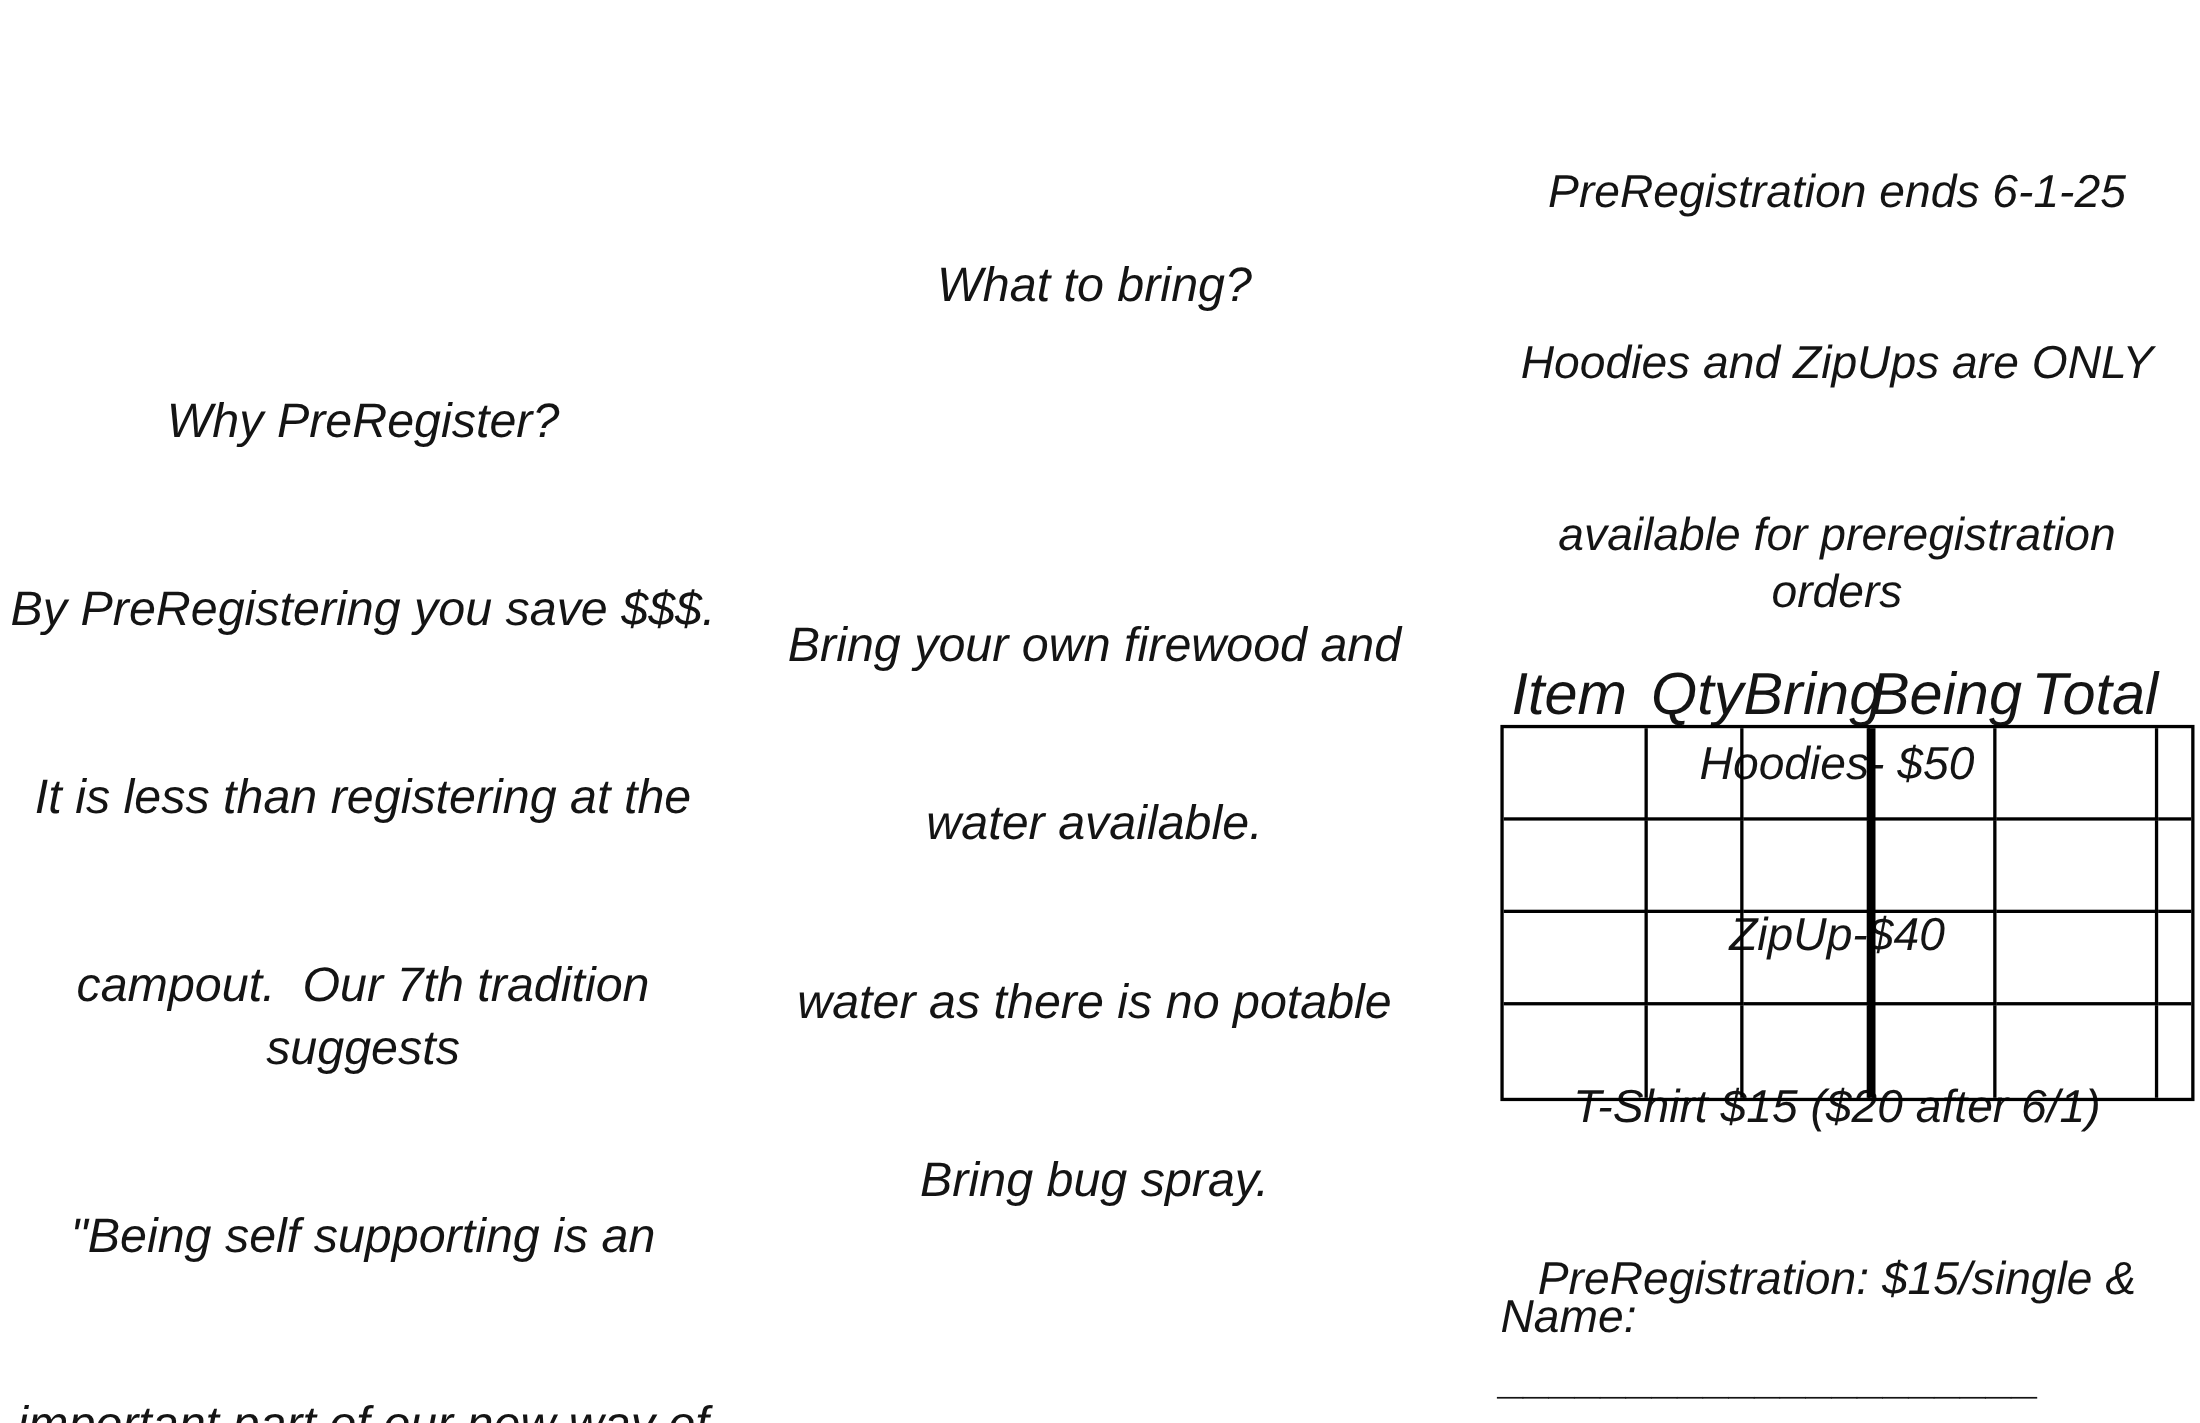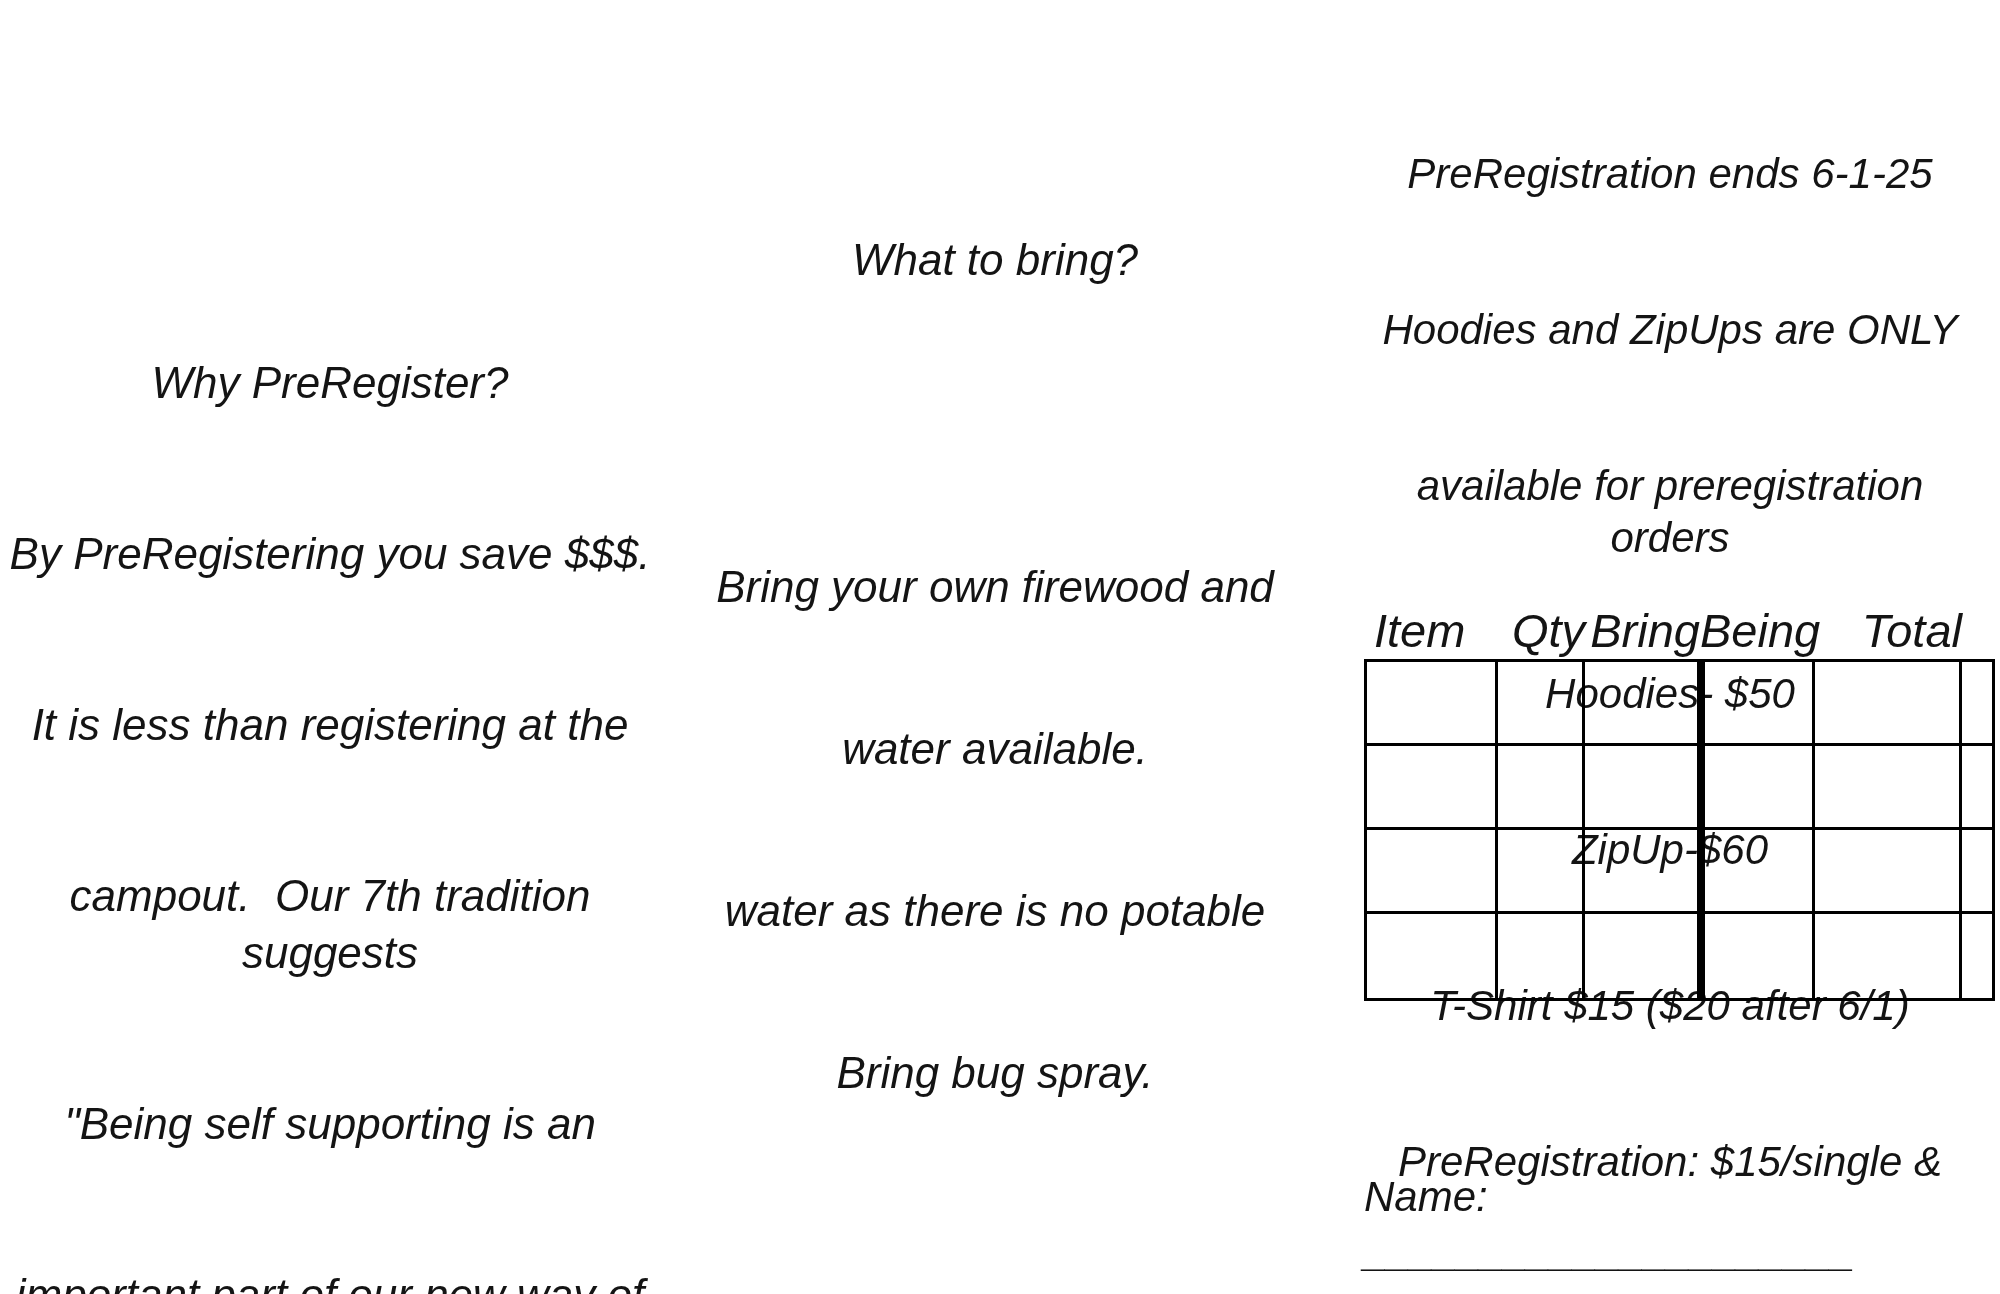--- a/index.html
+++ b/index.html
@@ -26,21 +26,21 @@
   .mid-col .para1 { margin-top: 57px; }
 
   
   .right-col { left: 1370px; top: 44px;  width: 600px; font-size: 42px; line-height: 52px; }
   .underline { text-decoration-thickness: 3px; text-underline-offset: 6px; }
 
   
   .table-header {
     position: absolute; left: 1364px; top: 603px; width: 631px; height: 56px;
     display: grid; grid-template-columns: 134px 87px 115px 115px 147px 31px;
-    font-size: 47px; line-height: 56px;
+    font-size: 54px; line-height: 56px;
   }
   .table-header .hdr { text-align: right; }
   .table-header .hdr-item { text-align: left; padding-left: 10px; }
 
   .order-grid {
     position: absolute; left: 1364px; top: 659px;
     width: 631px;
     border: 3px solid #000;
     display: grid;
     grid-template-columns: 131px 87px 115px 115px 147px 1fr;
@@ -96,21 +96,21 @@
     
     
     
   </div>
 
   <div class="col right-col">
     <div class="line">PreRegistration ends 6-1-25</div>
     <div class="line"><span>Hoodies and ZipUps are </span><span class="underline">ONLY</span></div>
     <div class="line">available for preregistration orders</div>
     <div class="line">Hoodies- $50</div>
-    <div class="line">ZipUp-$60</div>
+    <div class="line">ZipUp-$40</div>
     <div class="line">T-Shirt $15 ($20 after 6/1)</div>
     <div class="line">PreRegistration: $15/single &amp;</div>
     <div class="line">$20/couples &amp; families</div>
     
     
   </div>
 
   <div class="table-header">
     <div class="hdr hdr-item">Item</div>
     <div class="hdr">Qty</div>

